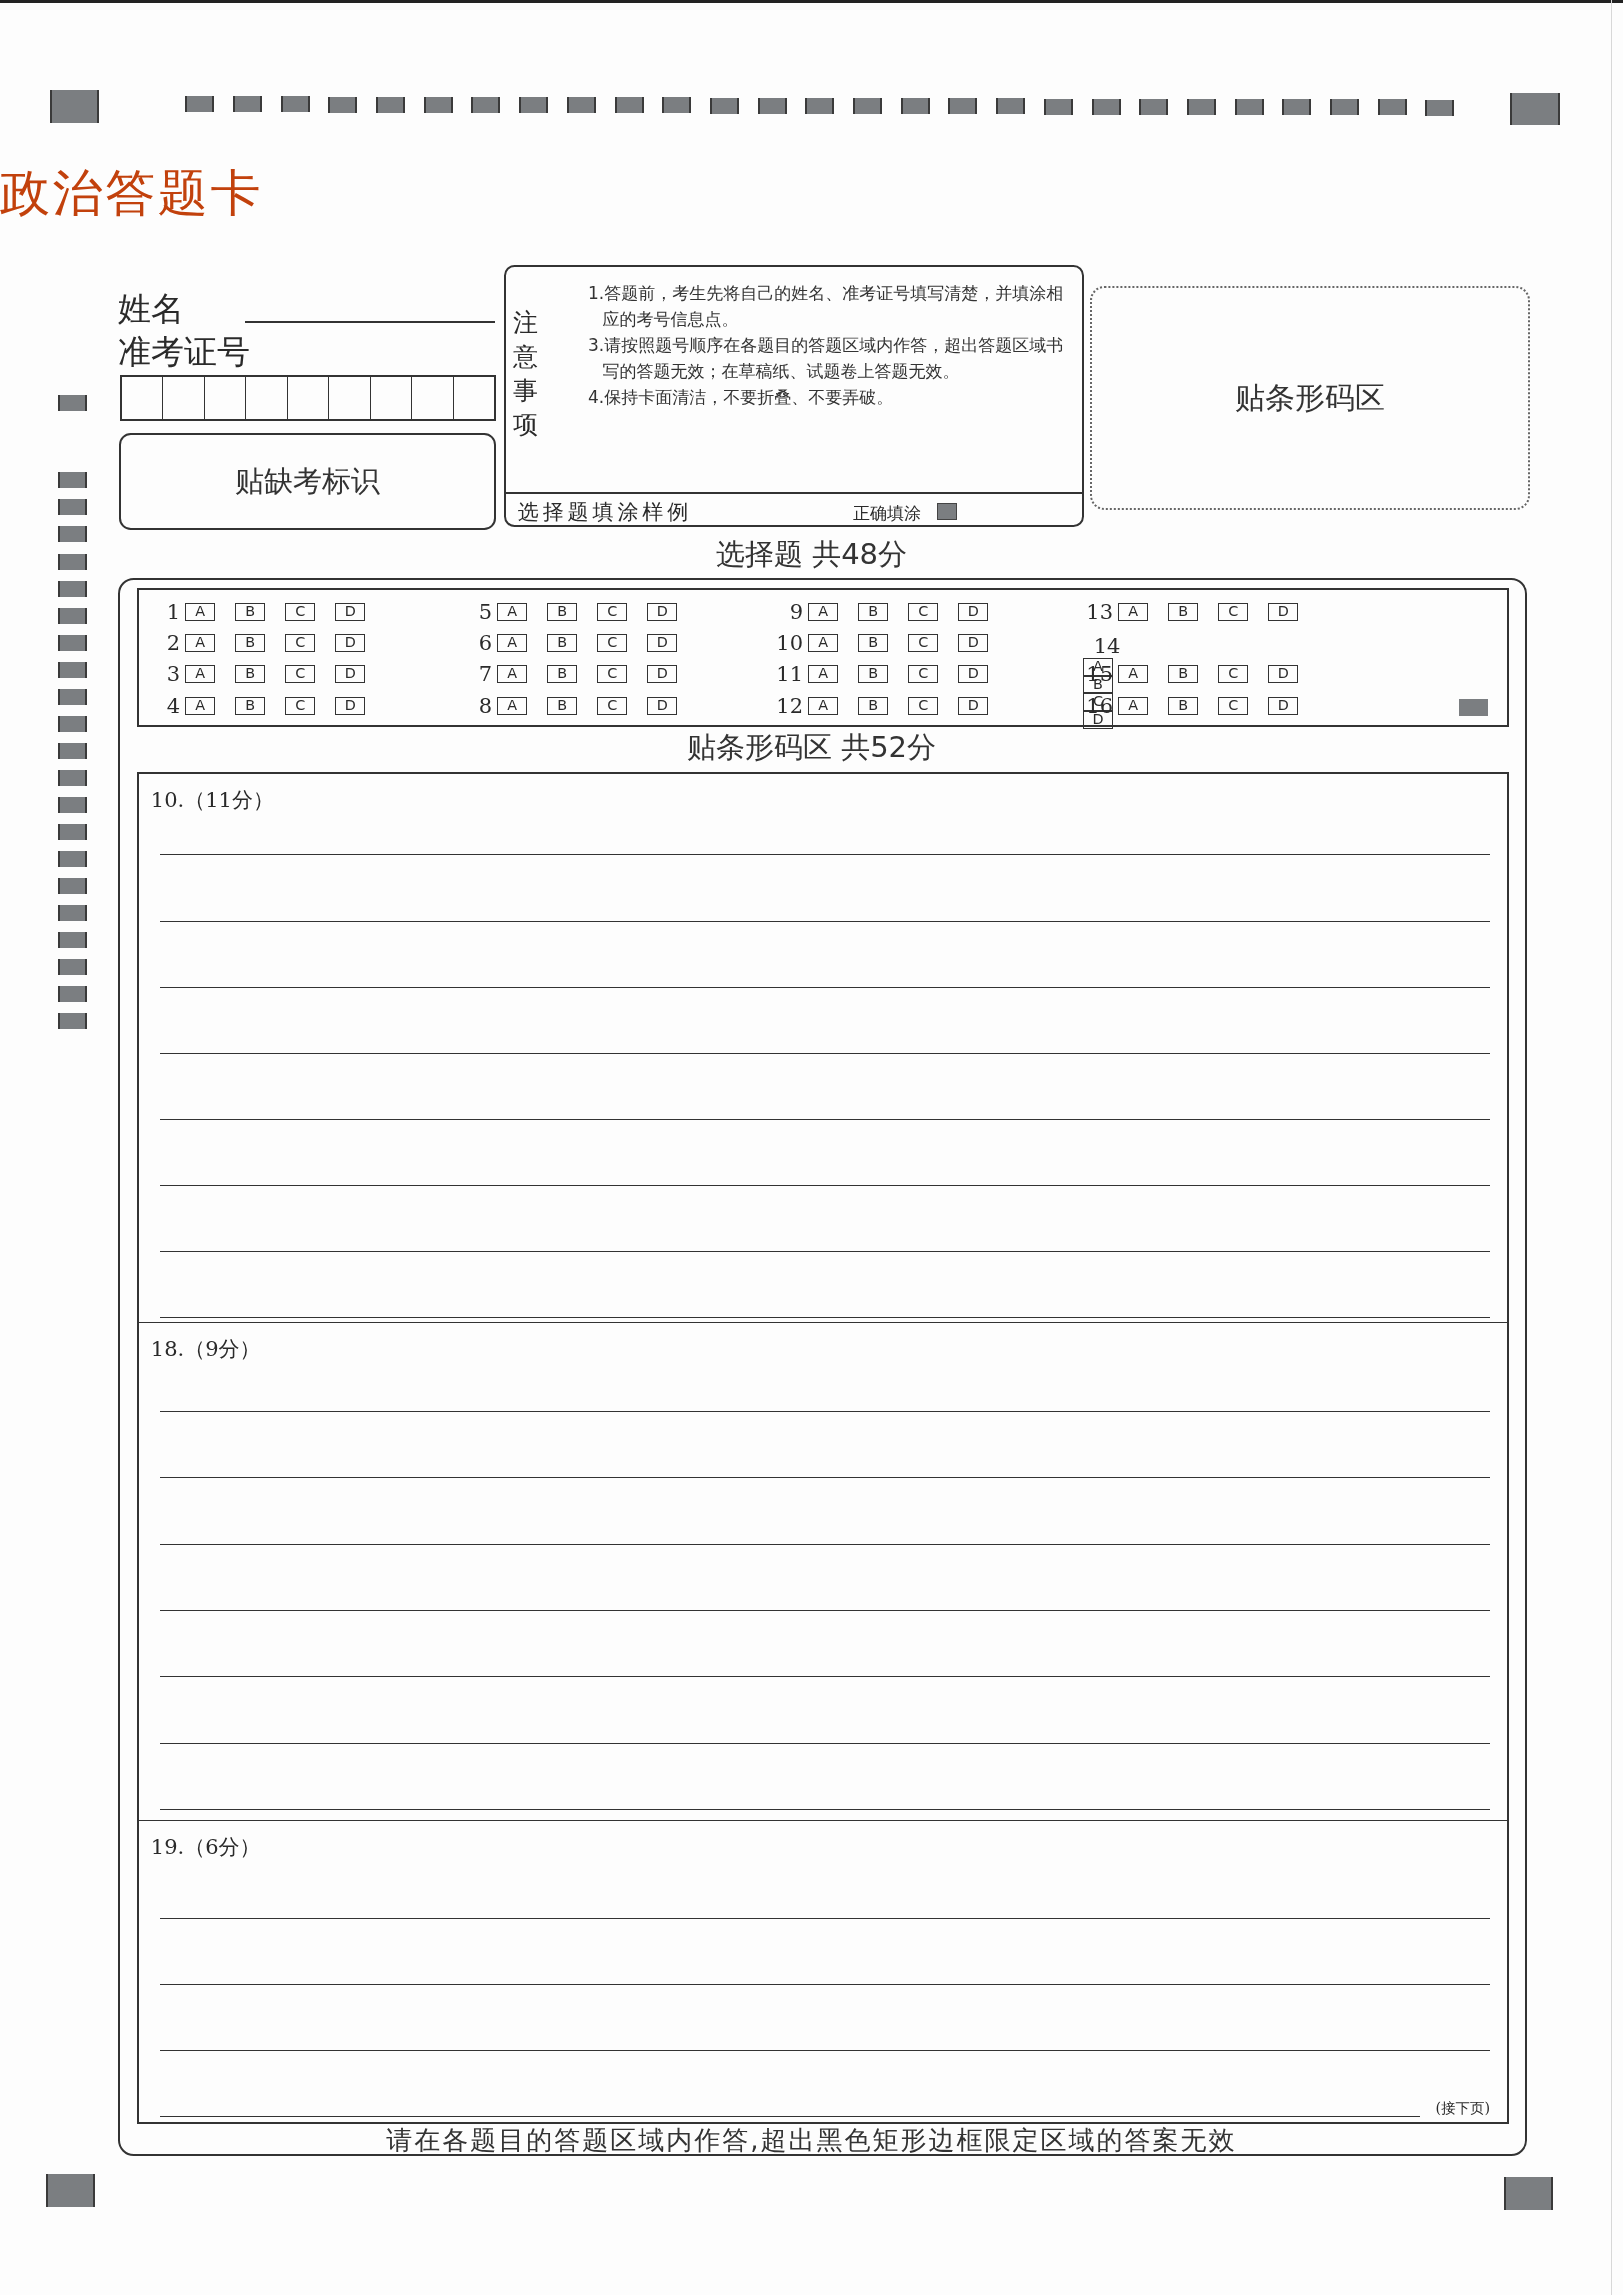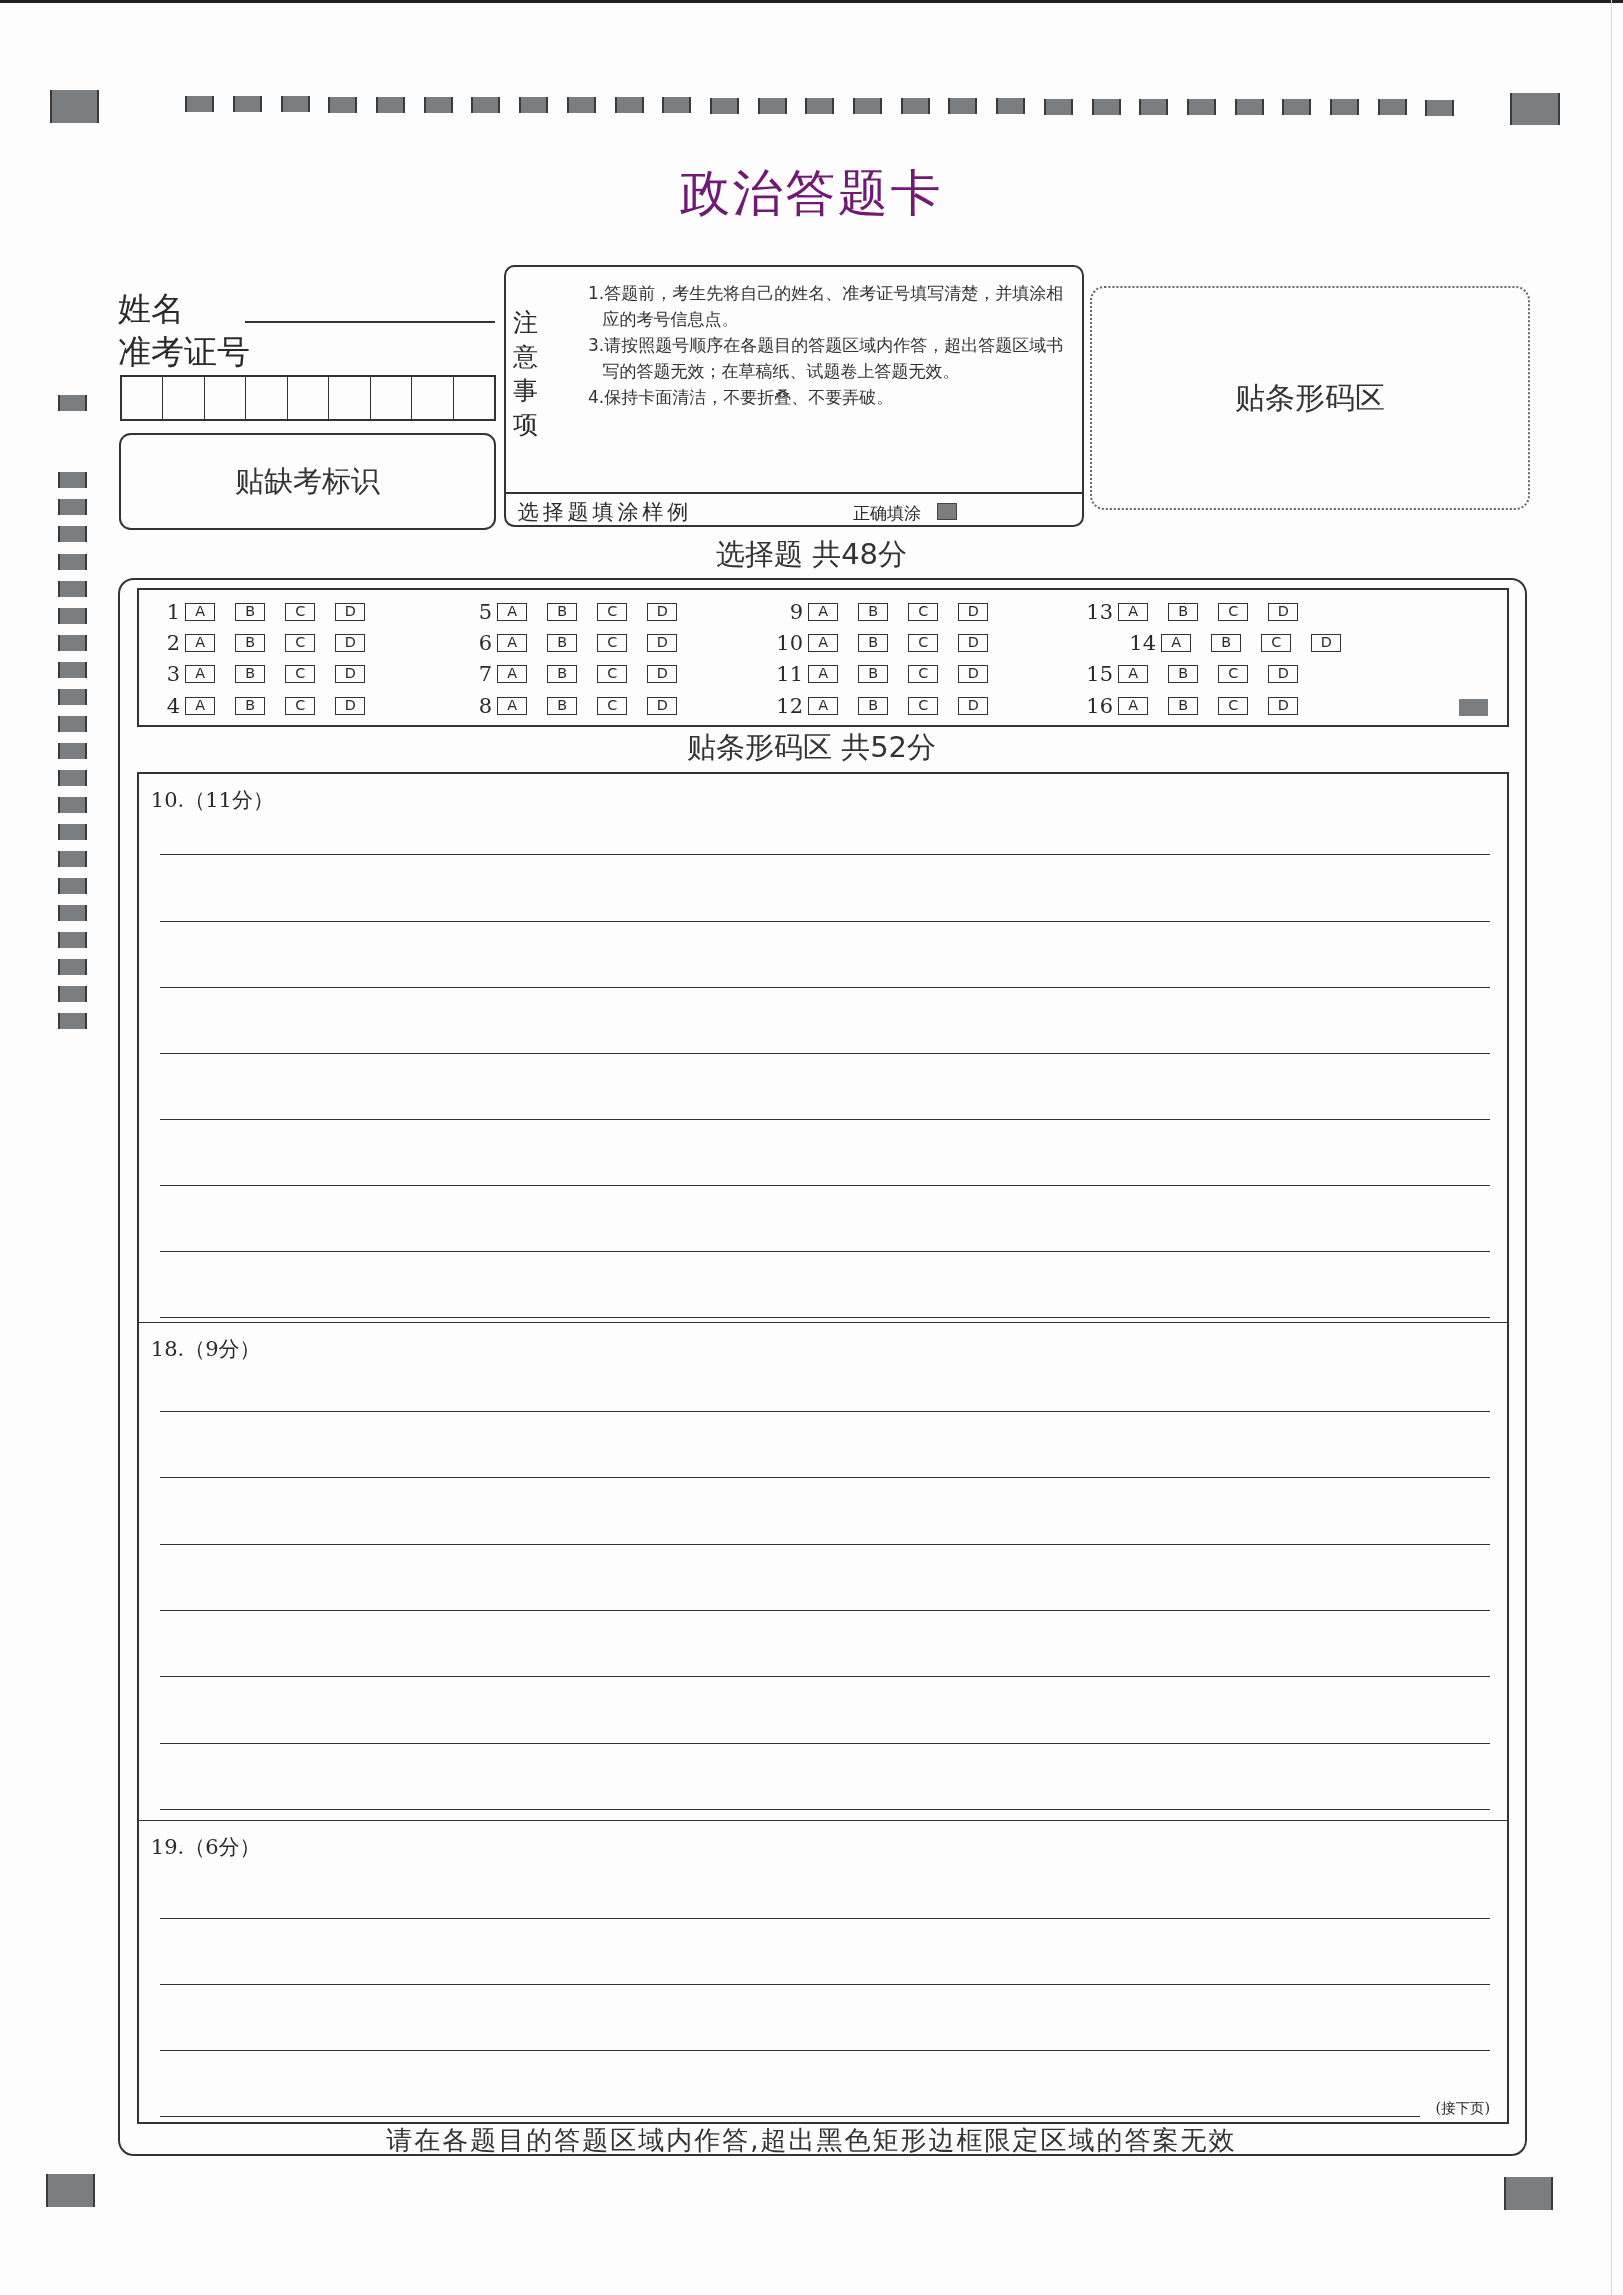--- a/index.html
+++ b/index.html
@@ -2,22 +2,22 @@
 <html style="font-size:10.5px"><head>
 <meta charset="utf-8">
 <style>
   html, body { margin: 0; padding: 0; background: #fdfdfd; }
   body { width: 1623px; height: 2295px; position: relative; overflow: hidden;
          font-family: "DejaVu Serif", "Liberation Serif", serif; color: #2a2a2a; }
   .mark { position: absolute; background: #7b7e81; border-left: 2px solid #3a3a3a; border-right: 2px solid #3a3a3a; box-sizing: border-box; }
   .scan-top { position: absolute; left: 0; top: 0; width: 1623px; height: 2.6px; background: #222; }
   .scan-edge { position: absolute; top: 0; width: 1.3px; height: 2295px; background: #d8d8d8; }
 
-  .title { position: absolute; left: 0; width: 1623px; top: 160px; text-align: center;
-           font-family: "DejaVu Sans", "Liberation Sans", sans-serif; font-size: 50px; color: #701a75; letter-spacing: 2.6px; }
+  .title { position: absolute; left: 0; width: 1623px; top: 160px; text-align: left;
+           font-family: "DejaVu Sans", "Liberation Sans", sans-serif; font-size: 50px; color: #c2410c; letter-spacing: 2.6px; }
 
   .name-row { position: absolute; left: 118px; top: 287px; font-size: 33px; }
   .name-line { position: absolute; left: 245px; top: 321px; width: 250px; height: 0; border-top: 2px solid #333; }
   .id-label { position: absolute; left: 118px; top: 330px; font-size: 33px; }
   .id-boxes { position: absolute; left: 120px; top: 375px; width: 376px; height: 46px; display: flex; border: 2px solid #333; box-sizing: border-box; }
   .id-box { flex: 1; border-right: 1.3px solid #333; }
   .id-box:last-child { border-right: none; }
   .absent-box { position: absolute; left: 119px; top: 433px; width: 377px; height: 97px; border: 2px solid #333; border-radius: 11.8px; box-sizing: border-box;
                 display: flex; align-items: center; justify-content: center; font-size: 29px; font-family: "DejaVu Sans","Liberation Sans",sans-serif; color: #333; }
 
@@ -247,21 +247,21 @@
       <span class="bubble">C</span>
       <span class="bubble">D</span>
     </div>
     <div class="q" style="left: 1083px; top: 603px;">
       <span class="num">13</span>
       <span class="bubble">A</span>
       <span class="bubble">B</span>
       <span class="bubble">C</span>
       <span class="bubble">D</span>
     </div>
-    <div class="q" style="left: 1126px; top: 634px;">
+    <div class="q" style="left: 1083px; top: 634px; flex-direction: column;">
       <span class="num">14</span>
       <span class="bubble">A</span>
       <span class="bubble">B</span>
       <span class="bubble">C</span>
       <span class="bubble">D</span>
     </div>
     <div class="q" style="left: 1083px; top: 665px;">
       <span class="num">15</span>
       <span class="bubble">A</span>
       <span class="bubble">B</span>

